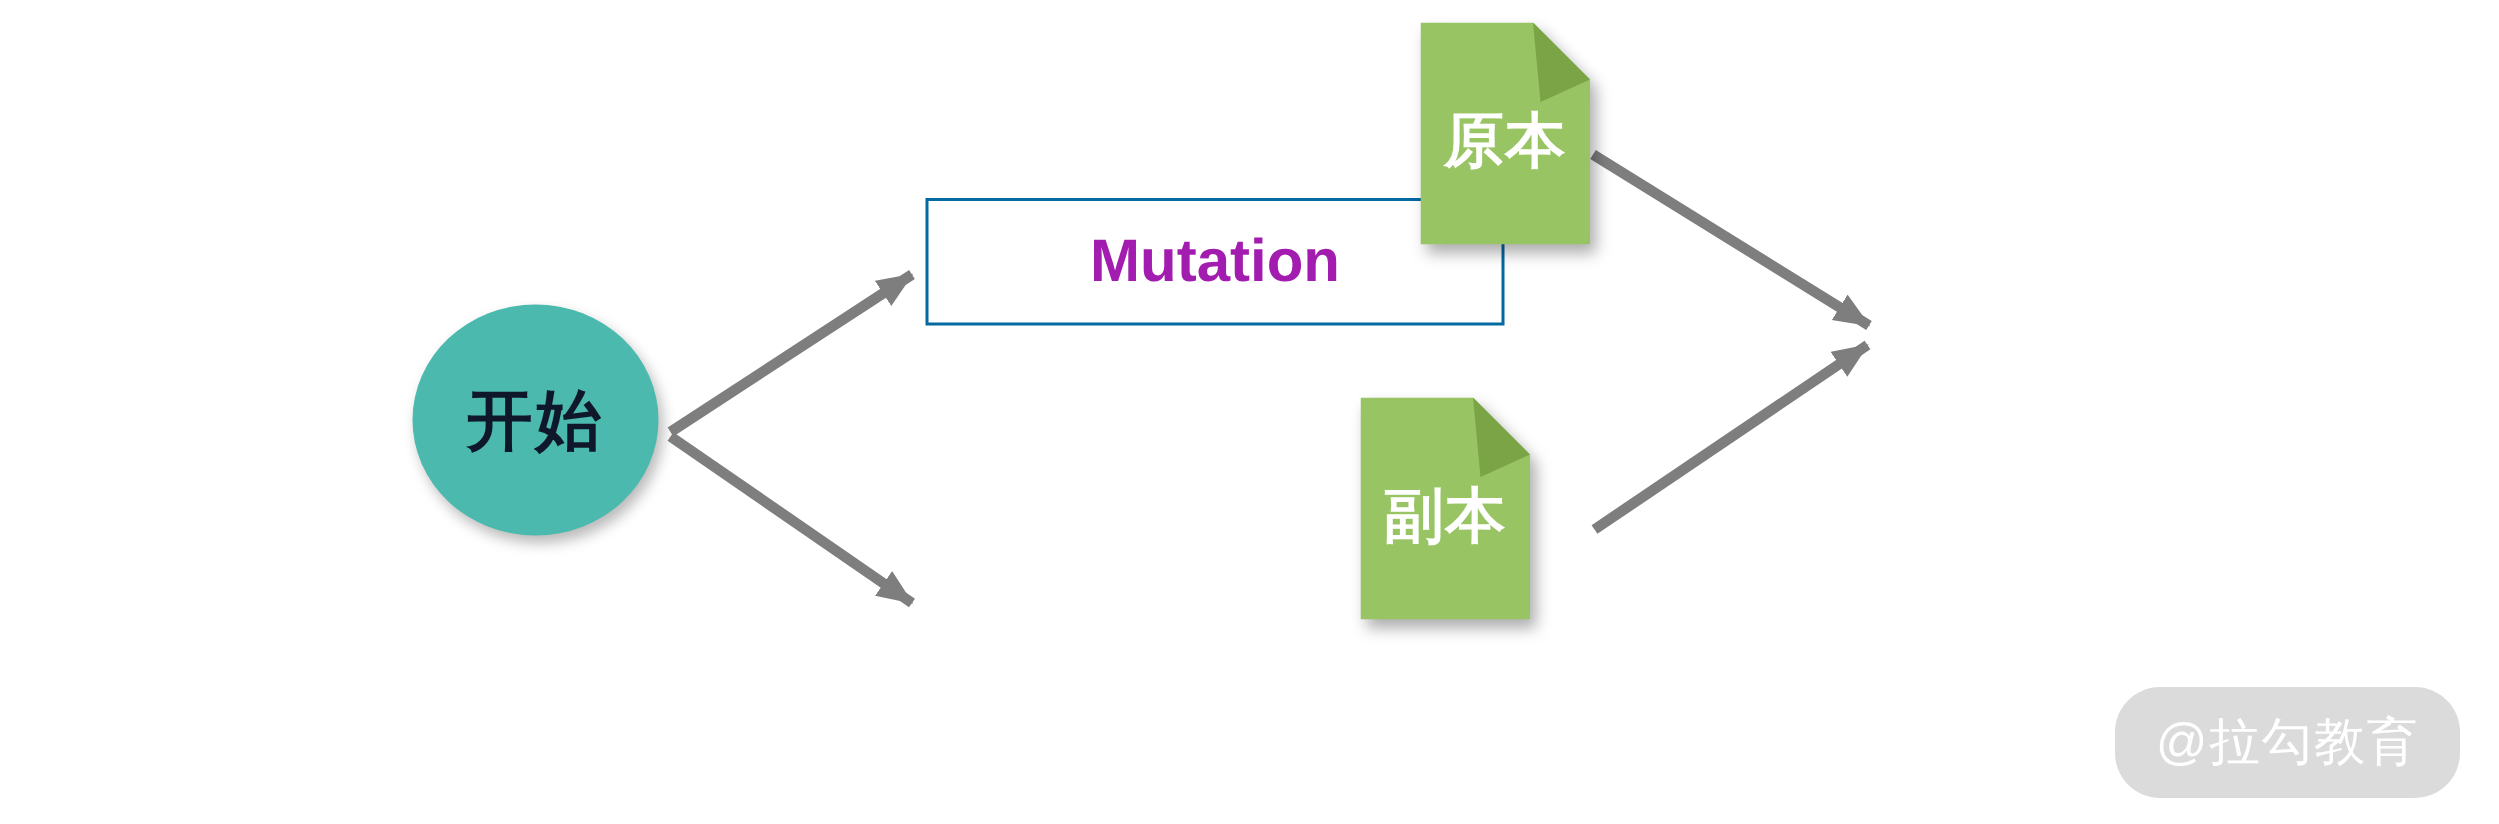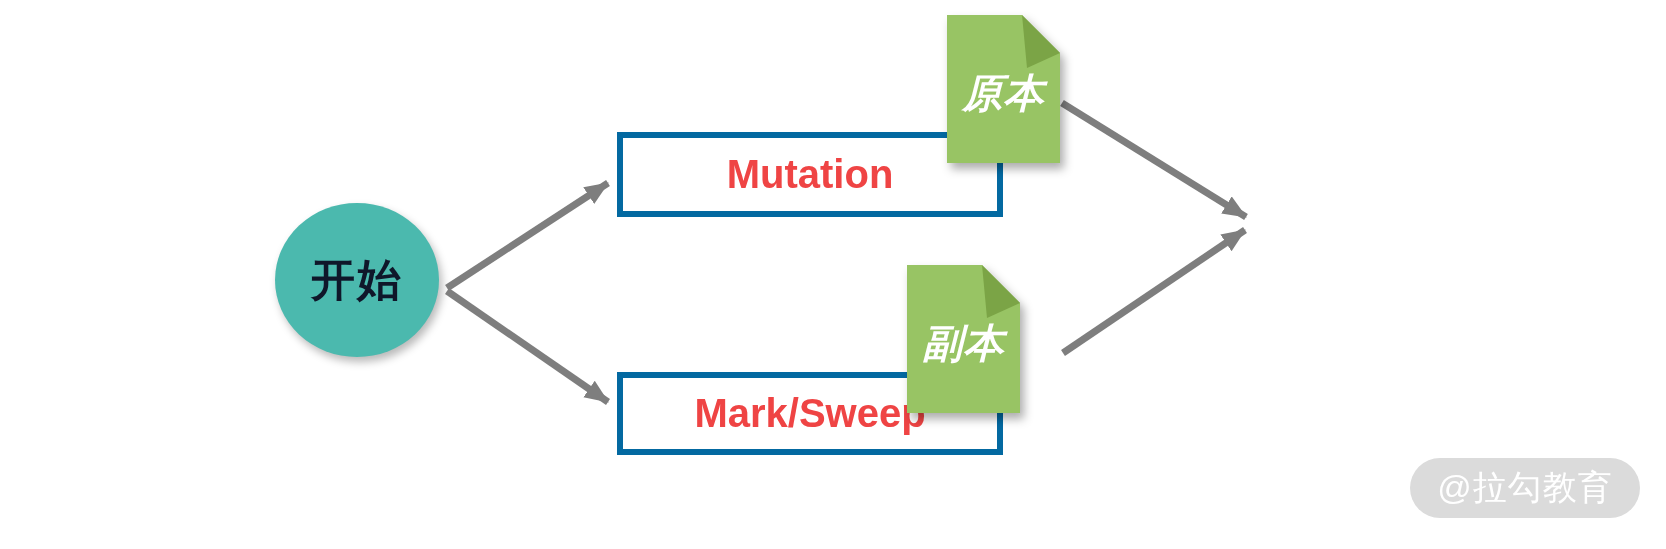--- a/index.html
+++ b/index.html
@@ -30,23 +30,23 @@
     font-weight: 700;
     letter-spacing: 2px;
     box-shadow: 3px 5px 9px rgba(0,0,0,0.28);
     z-index: 1;
   }
   .process-box {
     position: absolute;
     left: 617px;
     width: 386px;
     background: #ffffff;
-    border: 6px solid #0369a1;
+    border: 2px solid #0369a1;
     box-sizing: border-box;
-    color: #ef4444;
+    color: #a21caf;
     display: flex;
     align-items: center;
     justify-content: center;
     font-size: 40px;
     font-weight: 700;
     z-index: 1;
   }
   .box-mutation  { top: 132px; height: 85px; }
   .box-marksweep { top: 372px; height: 83px; }
   .doc {
@@ -56,38 +56,37 @@
   }
   .doc svg { display: block; }
   .doc-label {
     position: absolute;
     left: 0; top: 0; right: 0; bottom: 0;
     display: flex;
     align-items: center;
     justify-content: center;
     color: #ffffff;
     font-weight: 700;
-    font-style: italic;
   }
   .doc-original  { left: 947px; top: 15px;  }
   .doc-copy      { left: 907px; top: 265px; }
   .doc-result    { left: 1255px; top: 125px; }
   .doc-original .doc-label,
   .doc-copy .doc-label { font-size: 40px; transform: translateY(4px); letter-spacing: 1px; }
   .doc-result .doc-label {
     font-size: 38px;
     line-height: 1.26;
     transform: translateY(8px);
     white-space: pre-line;
     letter-spacing: 1px;
   }
   .watermark {
     position: absolute;
     left: 1410px; top: 458px;
-    width: 230px; height: 60px;
+    width: 230px; height: 74px;
     border-radius: 30px;
     background: #DBDBDB;
     color: #ffffff;
     display: flex;
     align-items: center;
     justify-content: center;
     font-size: 34px;
     letter-spacing: 1px;
     z-index: 4;
   }
@@ -110,23 +109,20 @@
   </svg>
 
   <div class="start-circle">
     <span>开始</span>
   </div>
 
   <div class="process-box box-mutation">
     <span>Mutation</span>
   </div>
 
-  <div class="process-box box-marksweep">
-    <span>Mark/Sweep</span>
-  </div>
 
   <div class="doc doc-original">
     <svg width="113" height="148" viewBox="0 0 113 148">
       <polygon points="0,0 75,0 113,38 113,148 0,148" fill="#98C464"></polygon>
       <polygon points="75,0 113,38 80,53" fill="#7BA446"></polygon>
     </svg>
     <div class="doc-label">原本</div>
   </div>
 
   <div class="doc doc-copy">

